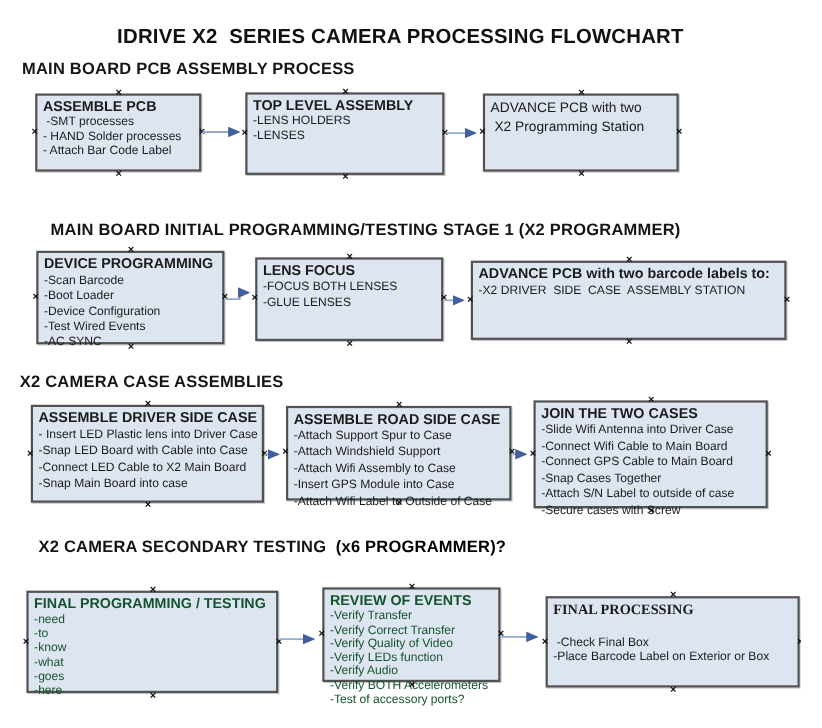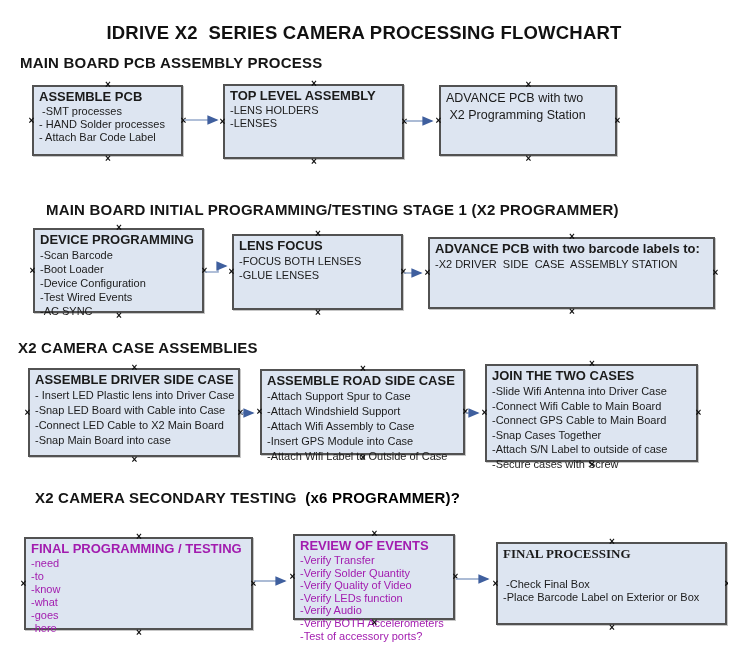--- a/index.html
+++ b/index.html
@@ -47,21 +47,21 @@
 
   .b-a .box-item { line-height:13px; }
   .b-b .box-item { line-height:13px; }
   .b-g .box-item, .b-h .box-item { line-height:15px; }
   .b-i .box-item { line-height:14.5px; }
   .b-j .box-item { line-height:13px; }
   .b-k .box-item { line-height:12.6px; }
   .b-l .box-item { line-height:13px; }
   .b-l .box-title { margin-bottom:16px;font-family:Liberation Serif, serif; }
 
-  .red-box .box-title, .red-box .box-item { color:#a21caf; }
+  .red-box .box-title, .red-box .box-item { color:#14532d; }
 
   .handle {
     position:absolute; font-size:10px; font-weight:bold; color:#0c0c0c;
     line-height:1; width:7px; height:8px; text-align:center; pointer-events:auto;
   }
   .h-t { top:-7px;  left:50%; margin-left:-3px; }
   .h-b { bottom:-8px; left:50%; margin-left:-3px; }
   .h-l { left:-6px; top:50%; margin-top:-5px; }
   .h-r { right:-6px; top:50%; margin-top:-5px; }
 
@@ -204,21 +204,21 @@
       </div>
   <span class="handle h-t">×</span>
       <span class="handle h-b">×</span>
       <span class="handle h-l">×</span>
       <span class="handle h-r">×</span>
     </div>
   <div class="box b-k red-box">
     <div class="box-title">REVIEW OF EVENTS</div>
     <div>
         <div class="box-item">-Verify Transfer</div>
-        <div class="box-item">-Verify Solder Quantity</div>
+        <div class="box-item">-Verify Correct Transfer</div>
         <div class="box-item">-Verify Quality of Video</div>
         <div class="box-item">-Verify LEDs function</div>
         <div class="box-item">-Verify Audio</div>
         <div class="box-item">-Verify BOTH Accelerometers</div>
         <div class="box-item">-Test of accessory ports?</div>
       </div>
   <span class="handle h-t">×</span>
       <span class="handle h-b">×</span>
       <span class="handle h-l">×</span>
       <span class="handle h-r">×</span>

